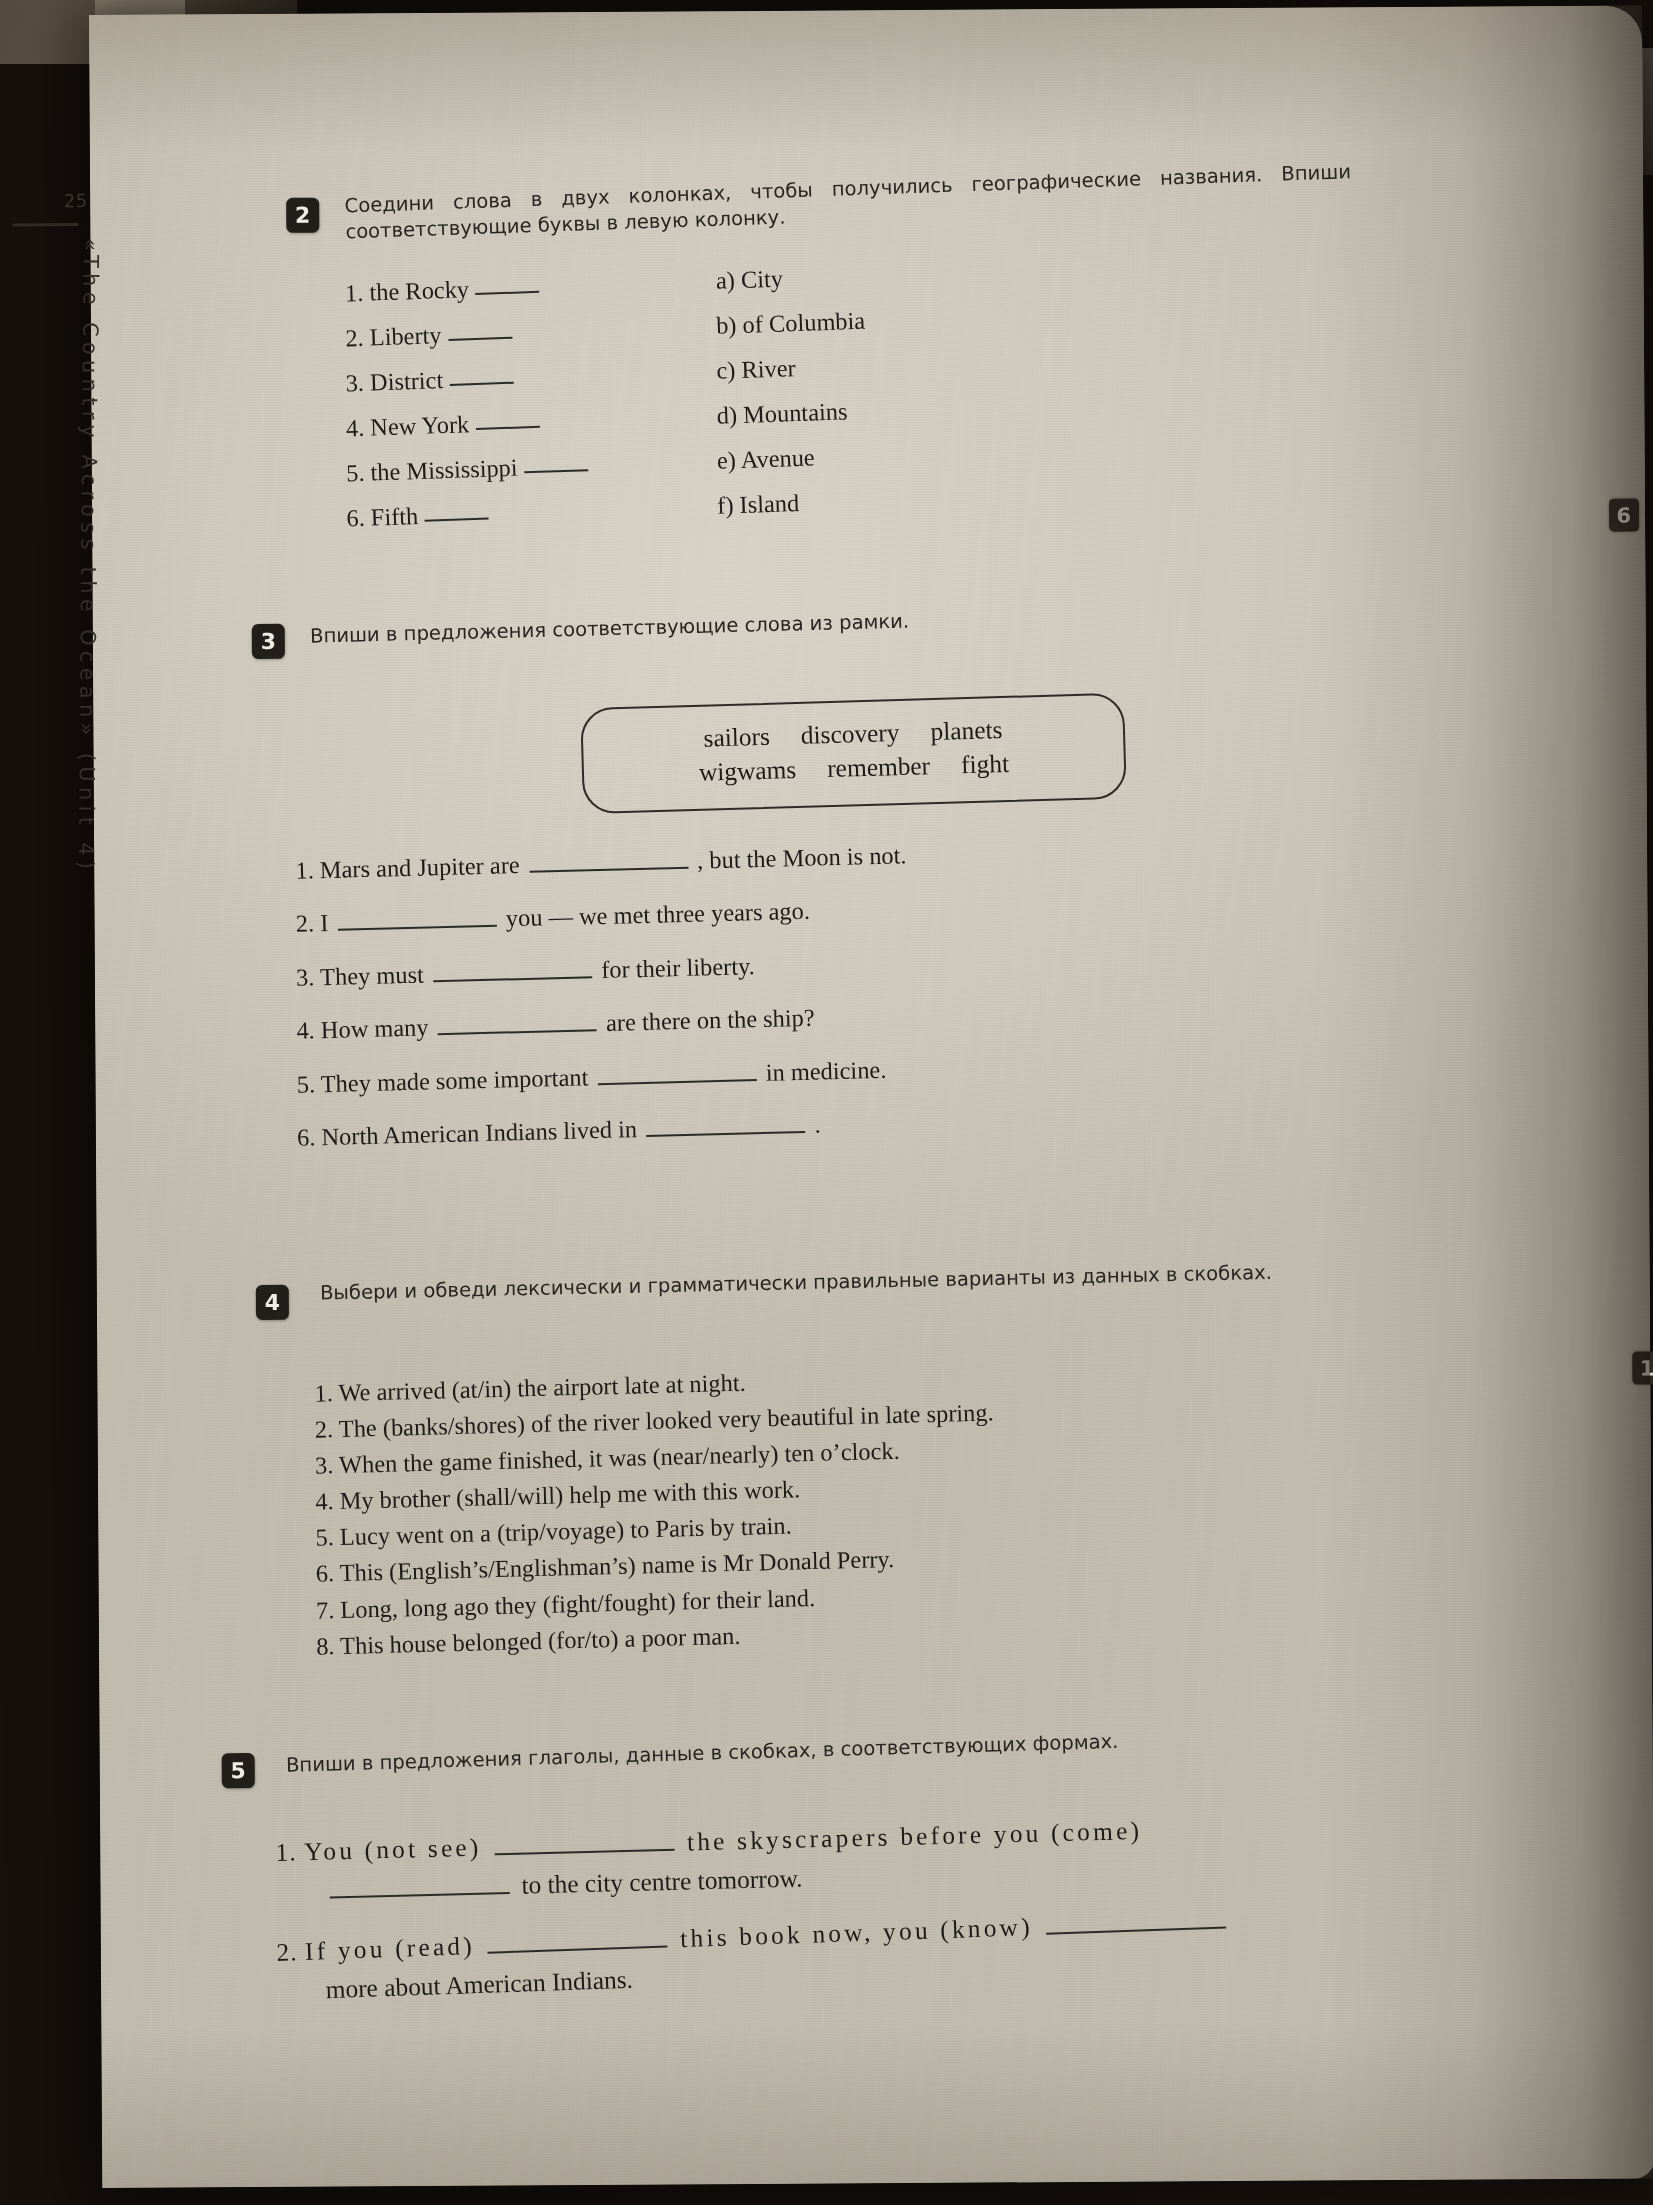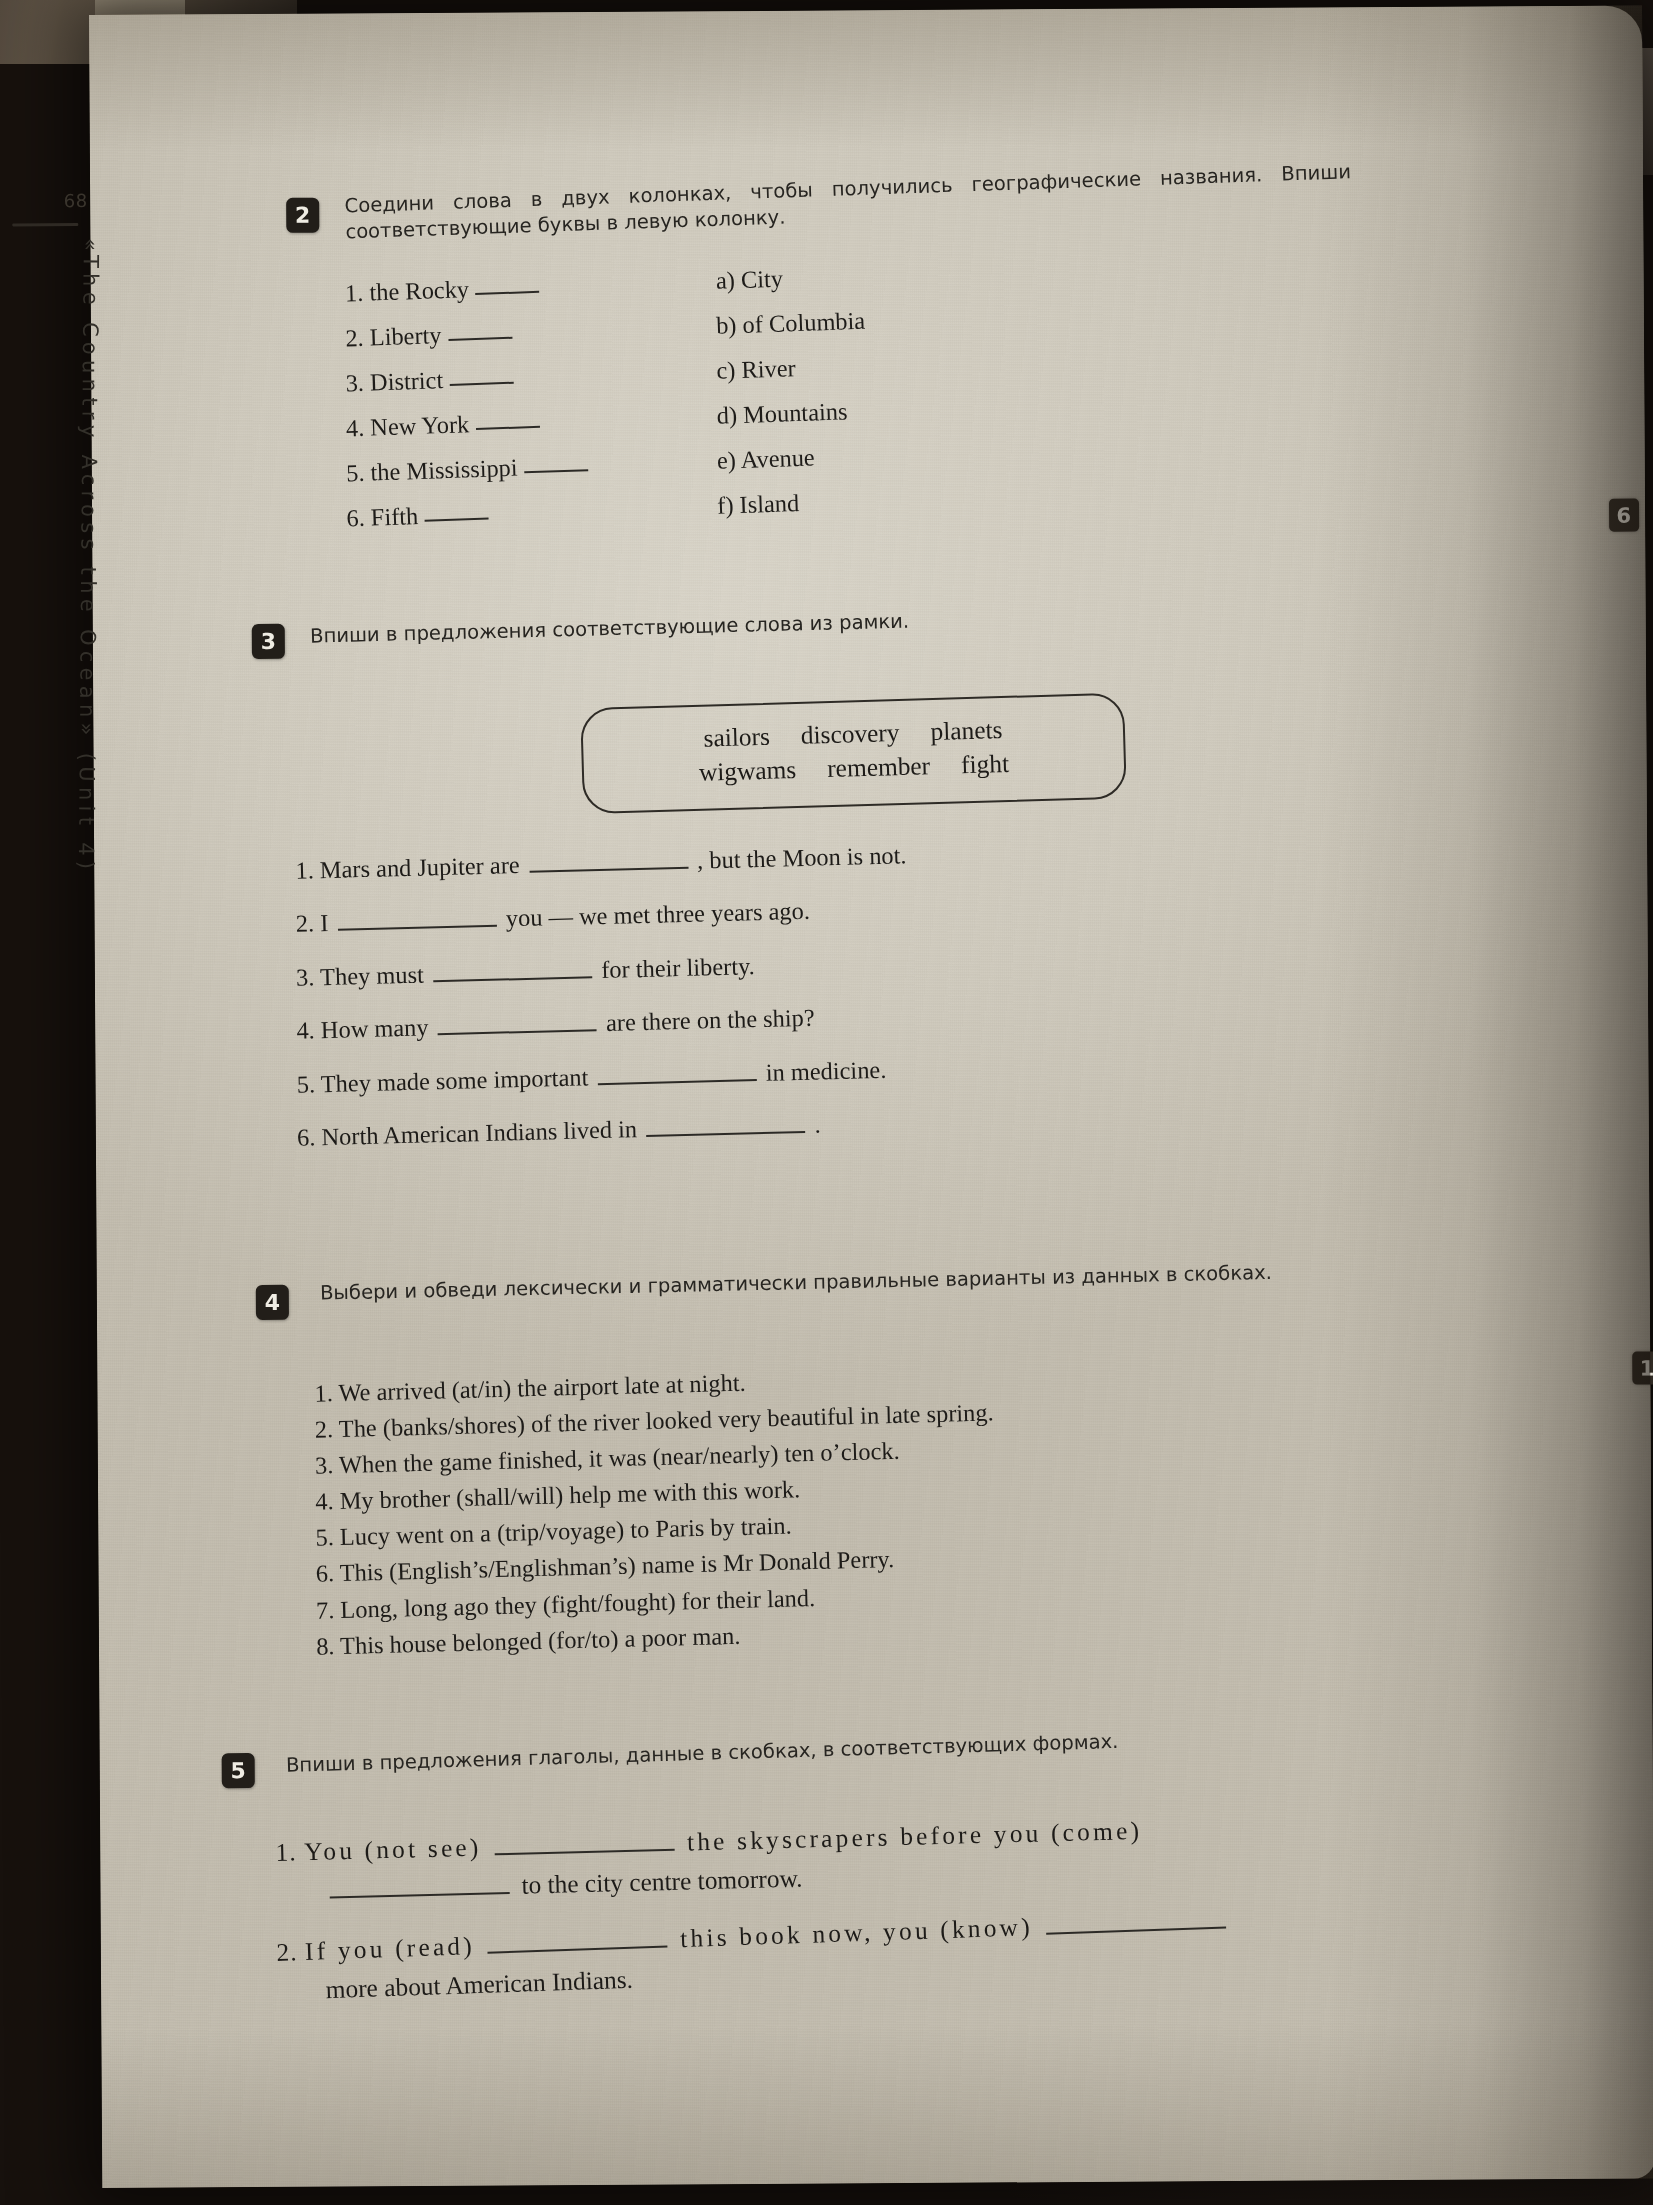--- a/index.html
+++ b/index.html
@@ -324,21 +324,21 @@
   <div id="desk-top-objects"></div>
   <div id="desk-right-object"></div>
 </div>
 
 <div id="page">
   <div id="page-grain"></div>
 
   <div id="content">
 
     <div id="sidebar">
-      <div class="page-number">68</div>
+      <div class="page-number">25</div>
       <div class="sidebar-rule"></div>
       <div class="running-head">«The Country Across the Ocean» (Unit 4)</div>
     </div>
 
     <div class="edge-marker" id="edge-marker-6">6</div>
     <div class="edge-marker" id="edge-marker-1">1</div>
 
     <section class="exercise" id="ex2">
       <div class="ex-num">2</div>
       <div class="ex-instruction">Соедини слова в двух колонках, чтобы получились географические названия. Впиши соответствующие буквы в левую колонку.</div>

